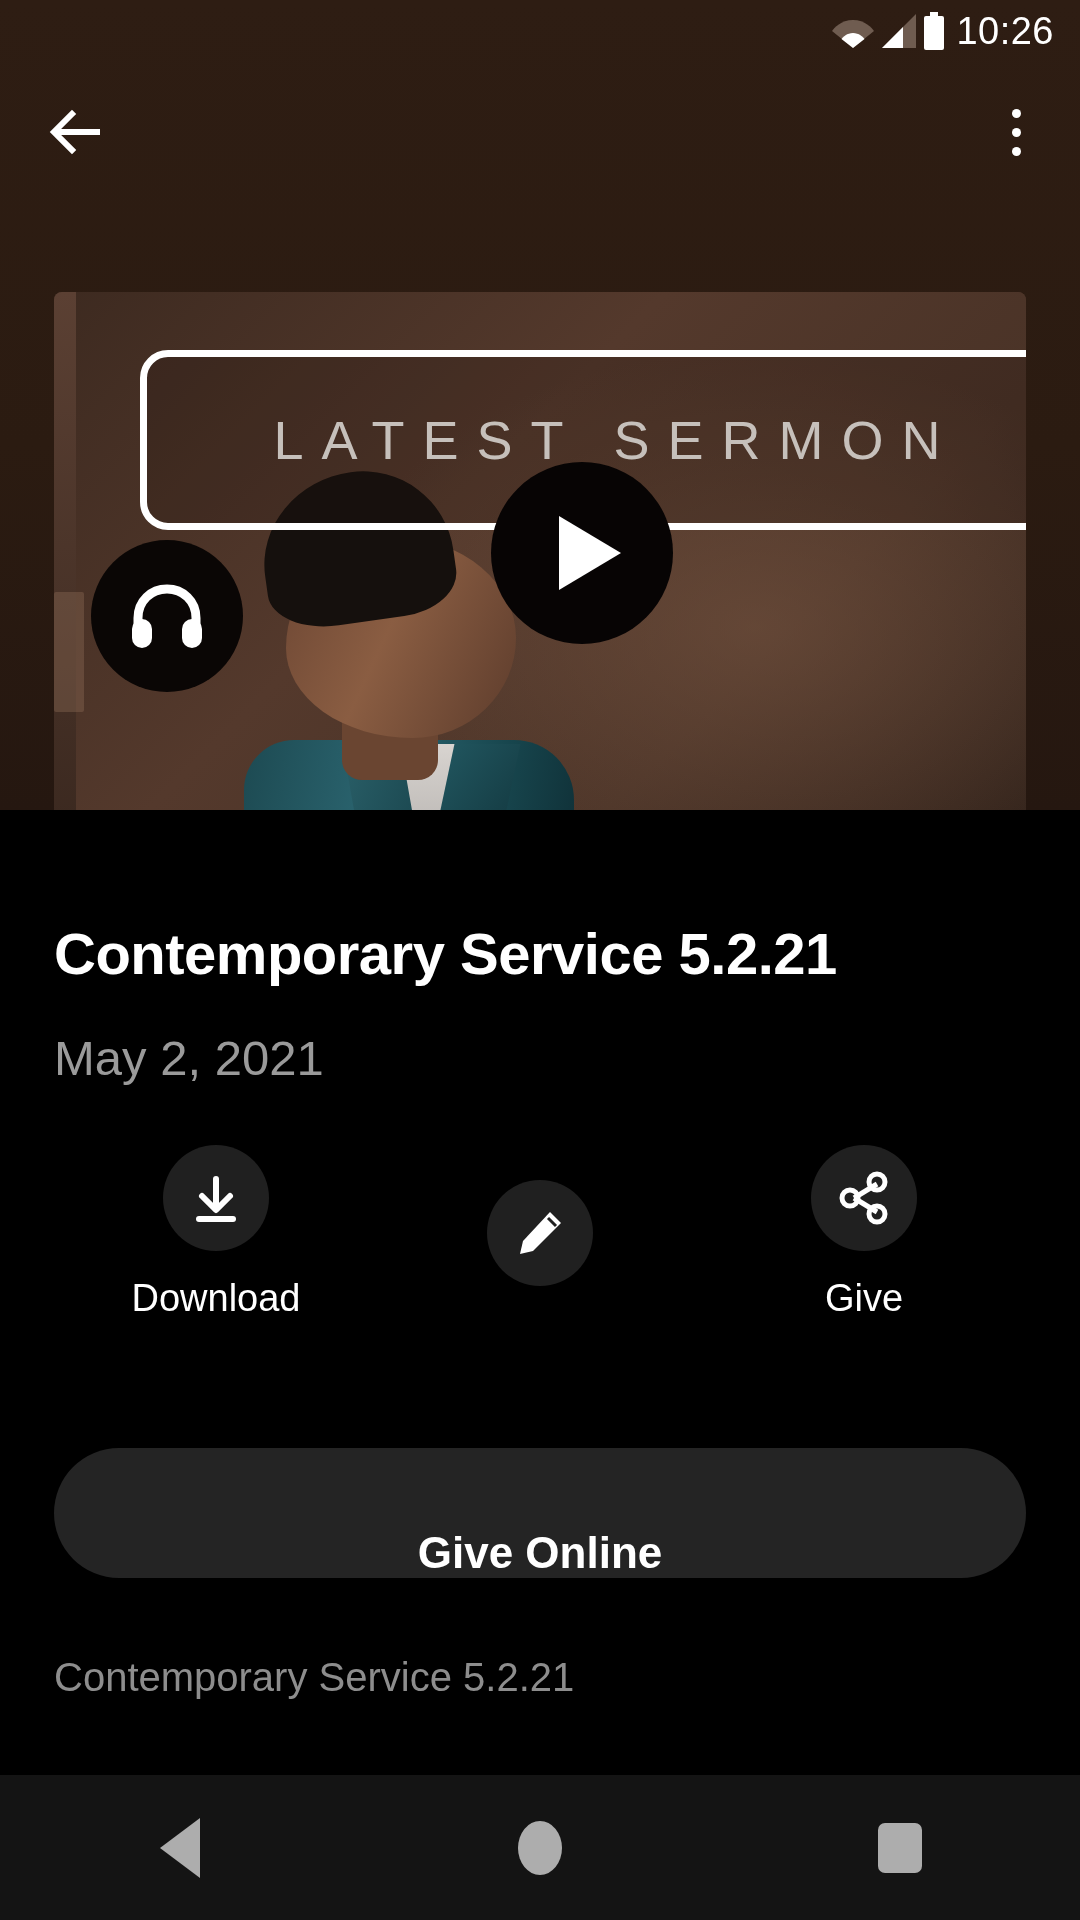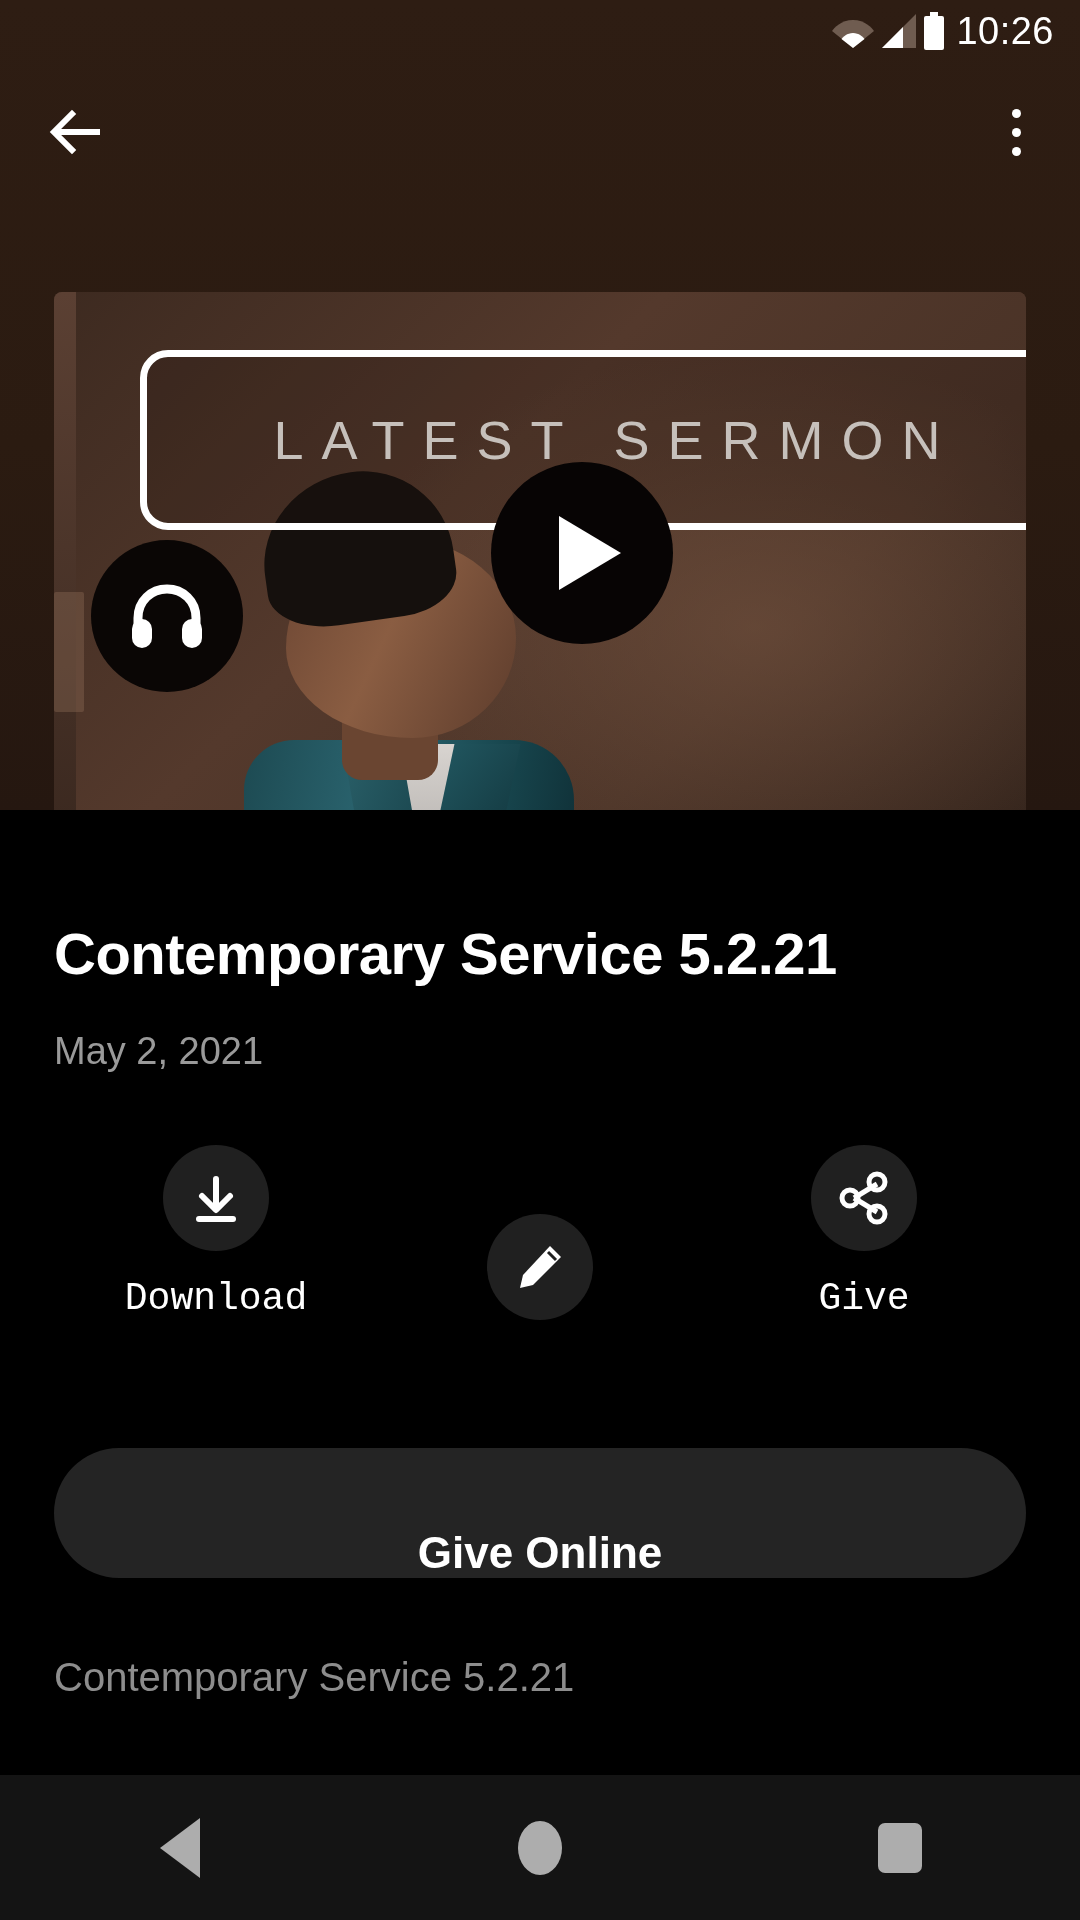--- a/index.html
+++ b/index.html
@@ -162,28 +162,28 @@
     background:#000;
   }
 
   .sermon-title {
     position:absolute; left:54px; top:920px;
     color:#ffffff; font-size:58px; font-weight:bold;
     letter-spacing:-0.5px; white-space:nowrap;
   }
   .sermon-date {
     position:absolute; left:54px; top:1030px;
-    color:#9a9a9a; font-size:38px; font-weight:400;
+    color:#9a9a9a; font-size:49px; font-weight:400;
   }
 
   
   .actions {
     position:absolute; left:54px; top:1145px;
     width:972px;
-    display:flex; justify-content:space-around; align-items:flex-end;font-family:Liberation Mono, monospace;
+    display:flex; justify-content:space-around; align-items:center;
   }
   .action {
     display:flex; flex-direction:column; align-items:center;
     width:260px; cursor:pointer;
   }
   .action-circle {
     width:106px; height:106px; border-radius:50%;
     background:#202020;
     display:flex; align-items:center; justify-content:center;
   }

